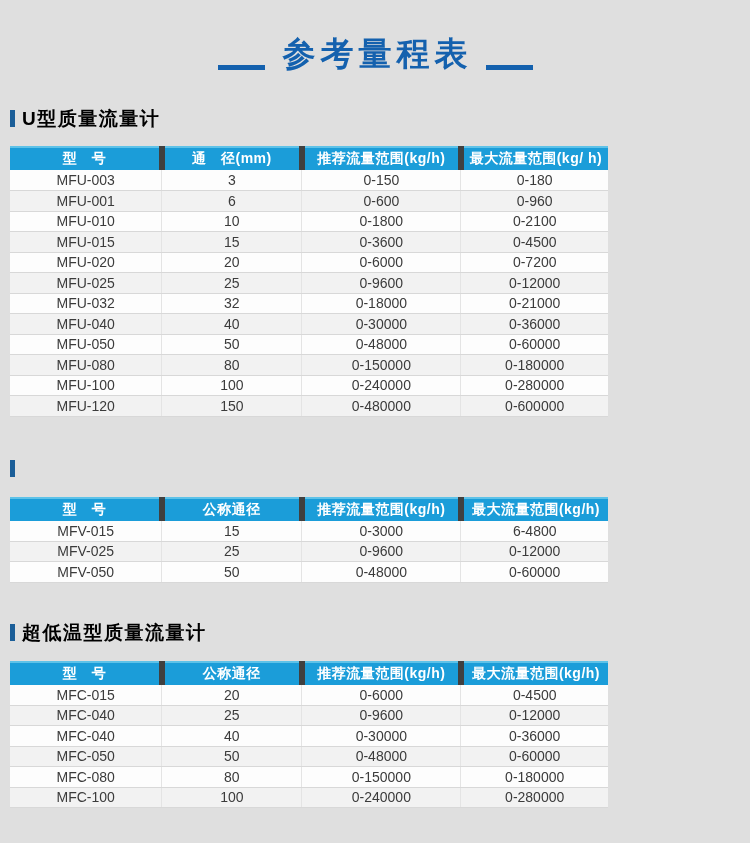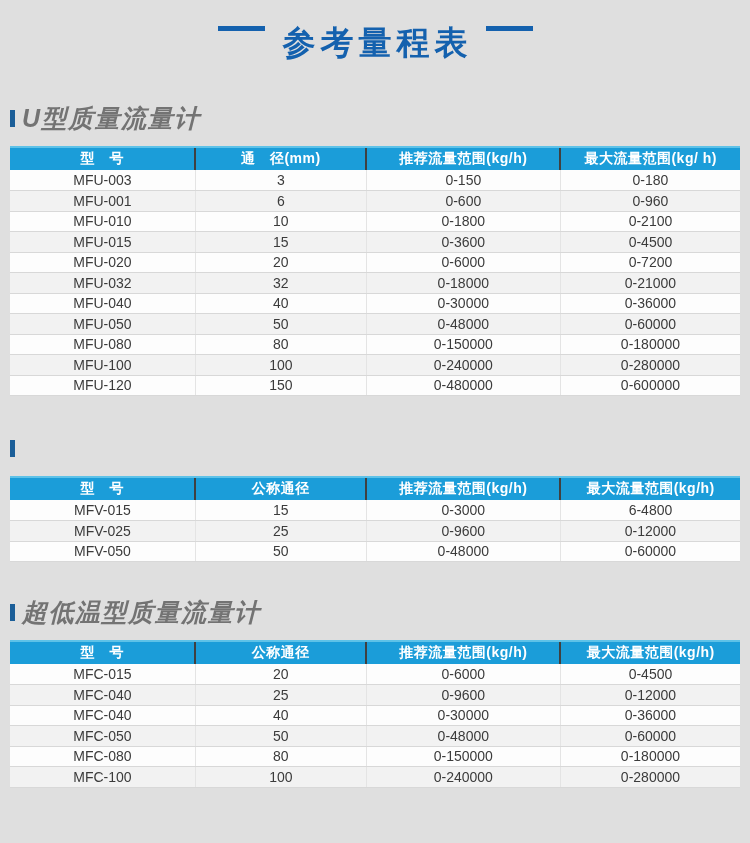--- a/index.html
+++ b/index.html
@@ -12,21 +12,21 @@
     width: 750px;
     height: 843px;
     overflow: hidden;
   }
 
   
   .page-title {
     margin-top: 26px;
     height: 44px;
     display: flex;
-    align-items: flex-start;
+    align-items: flex-end;
     justify-content: center;
   }
   .title-dash {
     width: 47px;
     height: 5px;
     background: #1461ae;
   }
   .title-text {
     color: #1461ae;
     font-size: 33px;
@@ -44,40 +44,39 @@
     margin-left: 10px;
     height: 24px;
   }
   .section-marker {
     width: 5px;
     height: 17px;
     background: #1b5e98;
     margin-right: 7px;
   }
   .section-heading-label {
-    color: #737373;
-    font-size: 25px;
+    color: #000000;
+    font-size: 19px;
     font-weight: bold;
     letter-spacing: 1.5px;
     line-height: 1;
-    font-style: italic;
   }
 
   
   table.spec-table {
-    width: 730px;
+    width: 598px;
     margin: 16px 10px 0 10px;
     border-collapse: collapse;
     background: #fdfdfd;
     table-layout: fixed;
   }
   table.spec-table thead th {
     background: #1b9dd9;
     border-top: 2px solid #5ec2e8;
-    border-left: 2px solid #404040;
+    border-left: 6px solid #404040;
     color: #ffffff;
     font-size: 14px;
     font-weight: bold;
     height: 23px;
     text-align: center;
     vertical-align: middle;
     padding: 0;
     letter-spacing: 0.5px;
   }
   table.spec-table thead th:first-child { border-left: none; }
@@ -154,20 +153,26 @@
           <td>0-3600</td>
           <td>0-4500</td>
         </tr>
         <tr>
           <td>MFU-020</td>
           <td>20</td>
           <td>0-6000</td>
           <td>0-7200</td>
         </tr>
         <tr>
+          <td>MFU-025</td>
+          <td>25</td>
+          <td>0-9600</td>
+          <td>0-12000</td>
+        </tr>
+        <tr>
           <td>MFU-032</td>
           <td>32</td>
           <td>0-18000</td>
           <td>0-21000</td>
         </tr>
         <tr>
           <td>MFU-040</td>
           <td>40</td>
           <td>0-30000</td>
           <td>0-36000</td>

